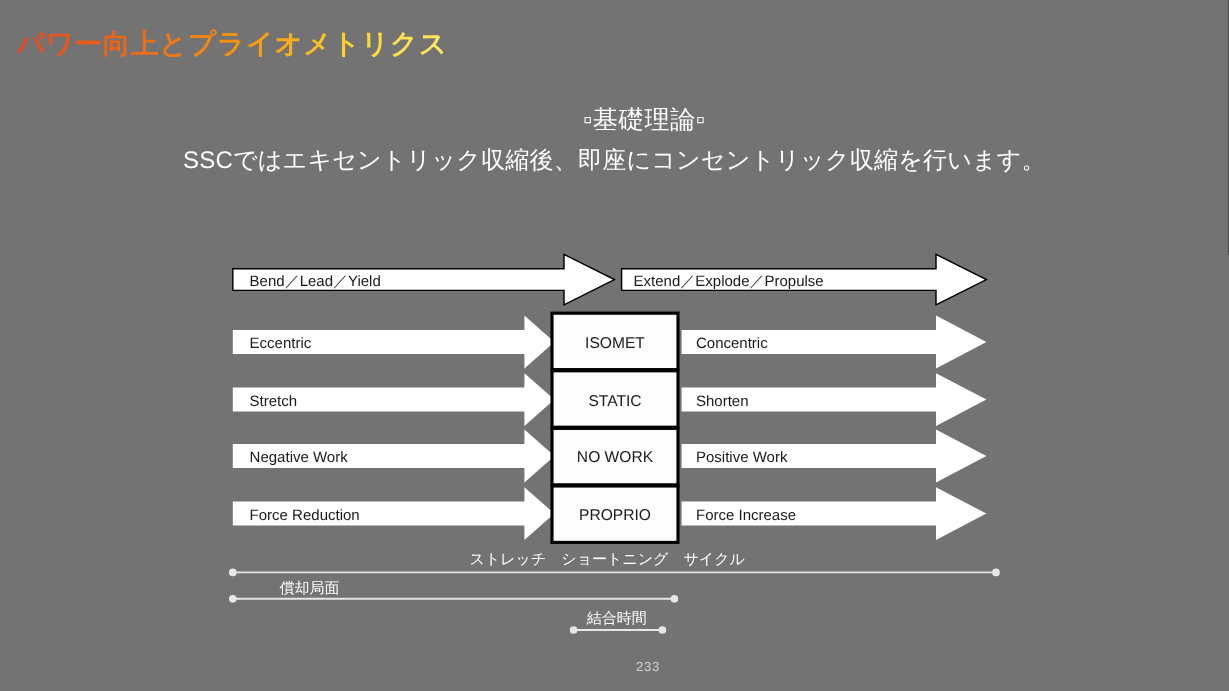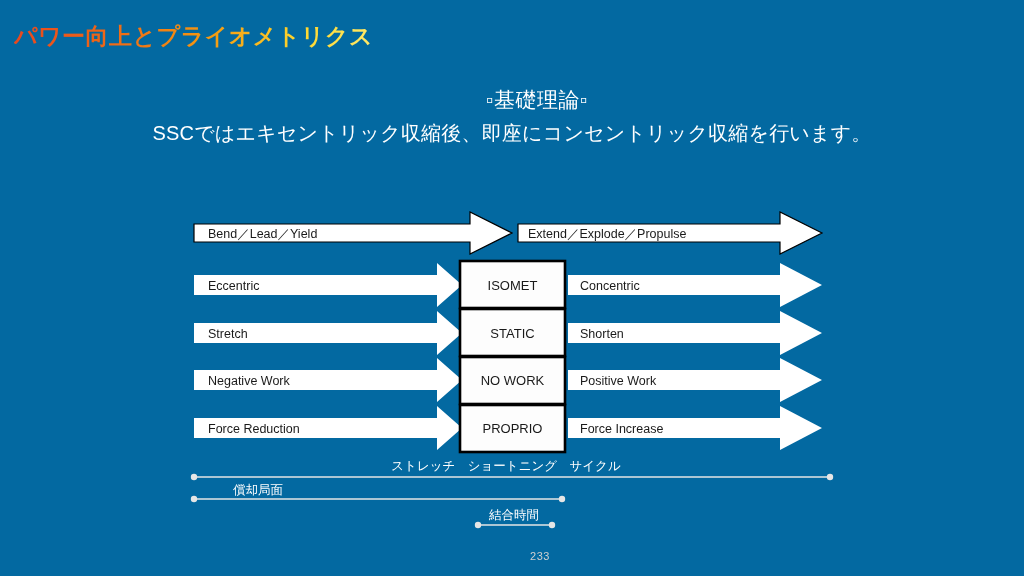--- a/index.html
+++ b/index.html
@@ -13,21 +13,21 @@
     overflow: hidden;
     font-family: "Liberation Sans", sans-serif;
     color: #ffffff;
     position: relative;
   }
   .slide {
     position: absolute;
     left: 0; top: 0;
     width: 1024px;
     height: 576px;
-    background: #0369a1;
+    background: #737373;
   }
 
   
   .title {
     position: absolute;
     left: 14px;
     top: 21px;
     font-size: 23px;
     font-weight: bold;
     letter-spacing: 0.5px;

